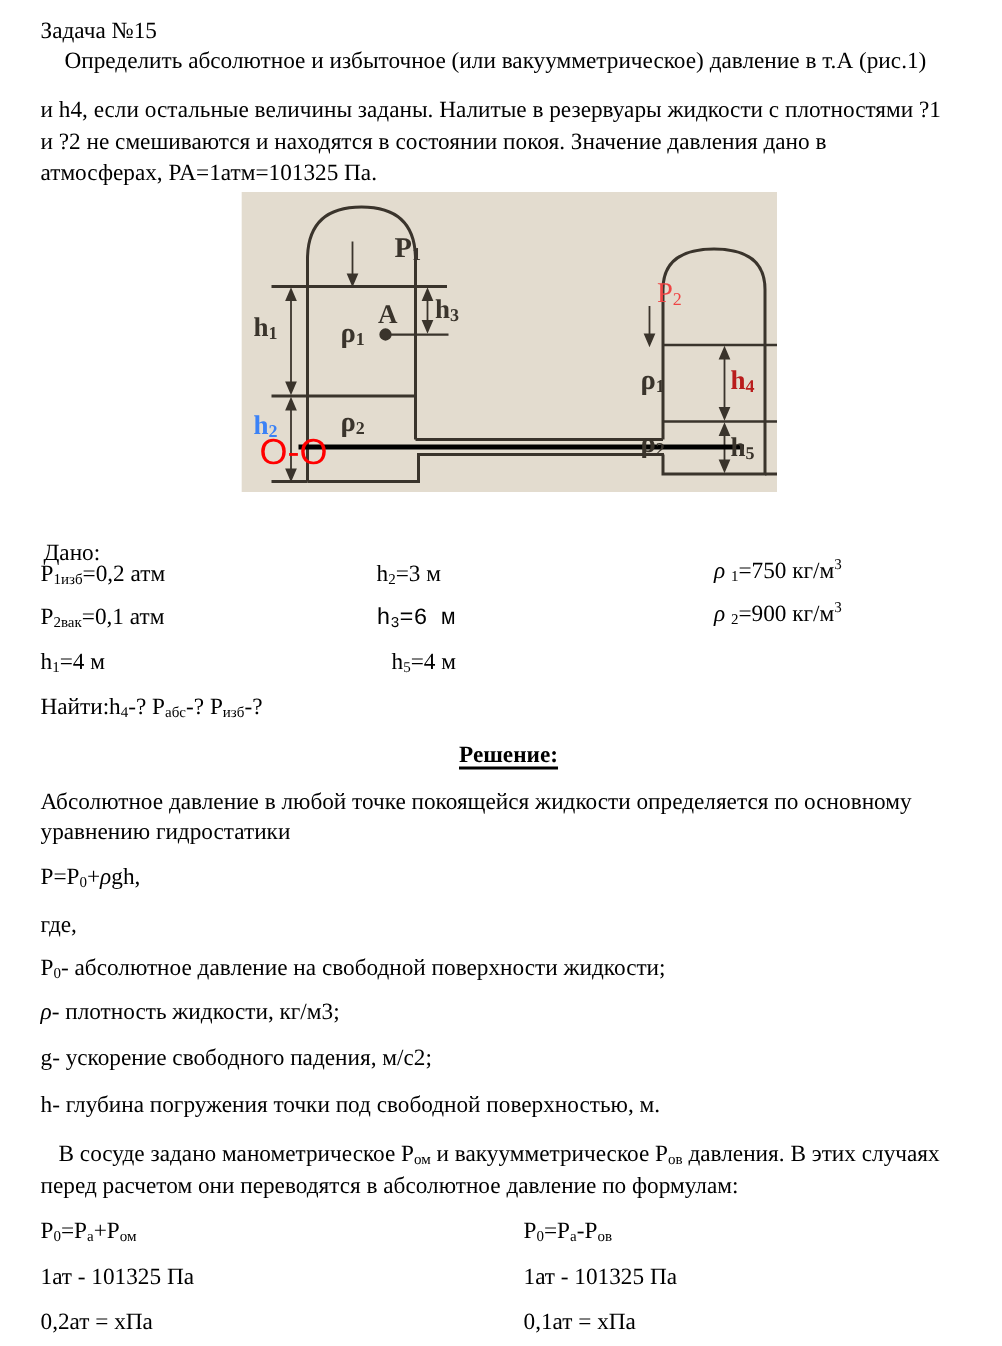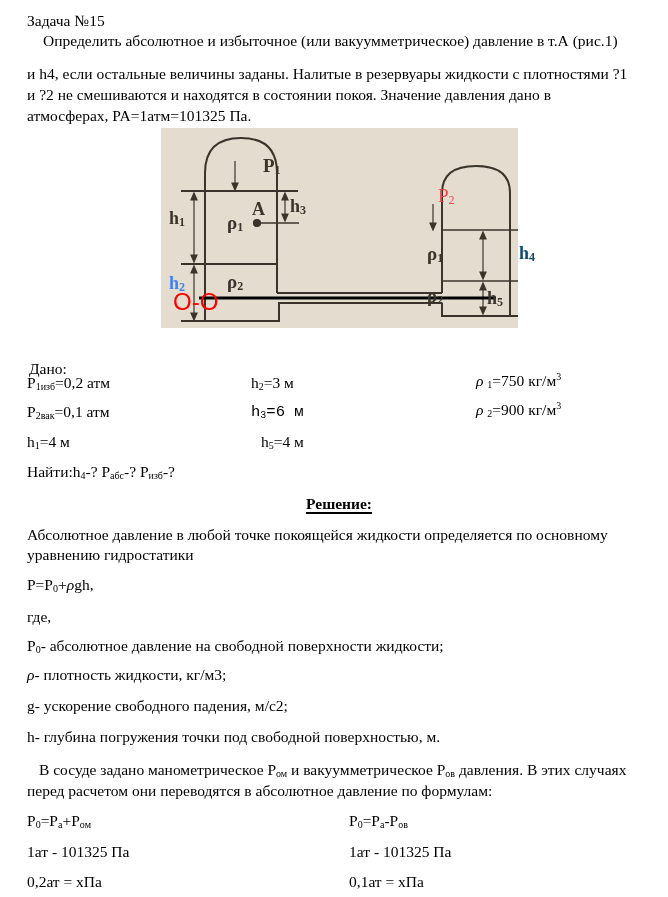--- a/index.html
+++ b/index.html
@@ -92,21 +92,21 @@
   <div class="abs" style="left:91px; top:71px; font-weight:bold; font-size:18px; color:#3a342c;">A</div>
   <div class="abs" style="left:8px; top:80px; font-weight:bold; font-size:18px; color:#3a342c;">
     <span>h</span><sub style="font-size:12px;">1</sub>
   </div>
   <div class="abs" style="left:8px; top:145px; font-weight:bold; font-size:18px; color:#3b82f6;">
     <span>h</span><sub style="font-size:12px;">2</sub>
   </div>
   <div class="abs" style="left:129px; top:68px; font-weight:bold; font-size:18px; color:#3a342c;">
     <span>h</span><sub style="font-size:12px;">3</sub>
   </div>
-  <div class="abs" style="left:326px; top:115px; font-weight:bold; font-size:18px; color:#0c4a6e;margin-left:32px;">
+  <div class="abs" style="left:326px; top:115px; font-weight:bold; font-size:18px; color:#b91c1c;">
     <span>h</span><sub style="font-size:12px;">4</sub>
   </div>
   <div class="abs" style="left:326px; top:160px; font-weight:bold; font-size:18px; color:#3a342c;">
     <span>h</span><sub style="font-size:12px;">5</sub>
   </div>
   <div class="abs" style="left:66px; top:84px; font-weight:bold; font-size:19px; color:#3a342c;">
     <span>ρ</span><sub style="font-size:12px;">1</sub>
   </div>
   <div class="abs" style="left:66px; top:143px; font-weight:bold; font-size:19px; color:#3a342c;">
     <span>ρ</span><sub style="font-size:12px;">2</sub>

